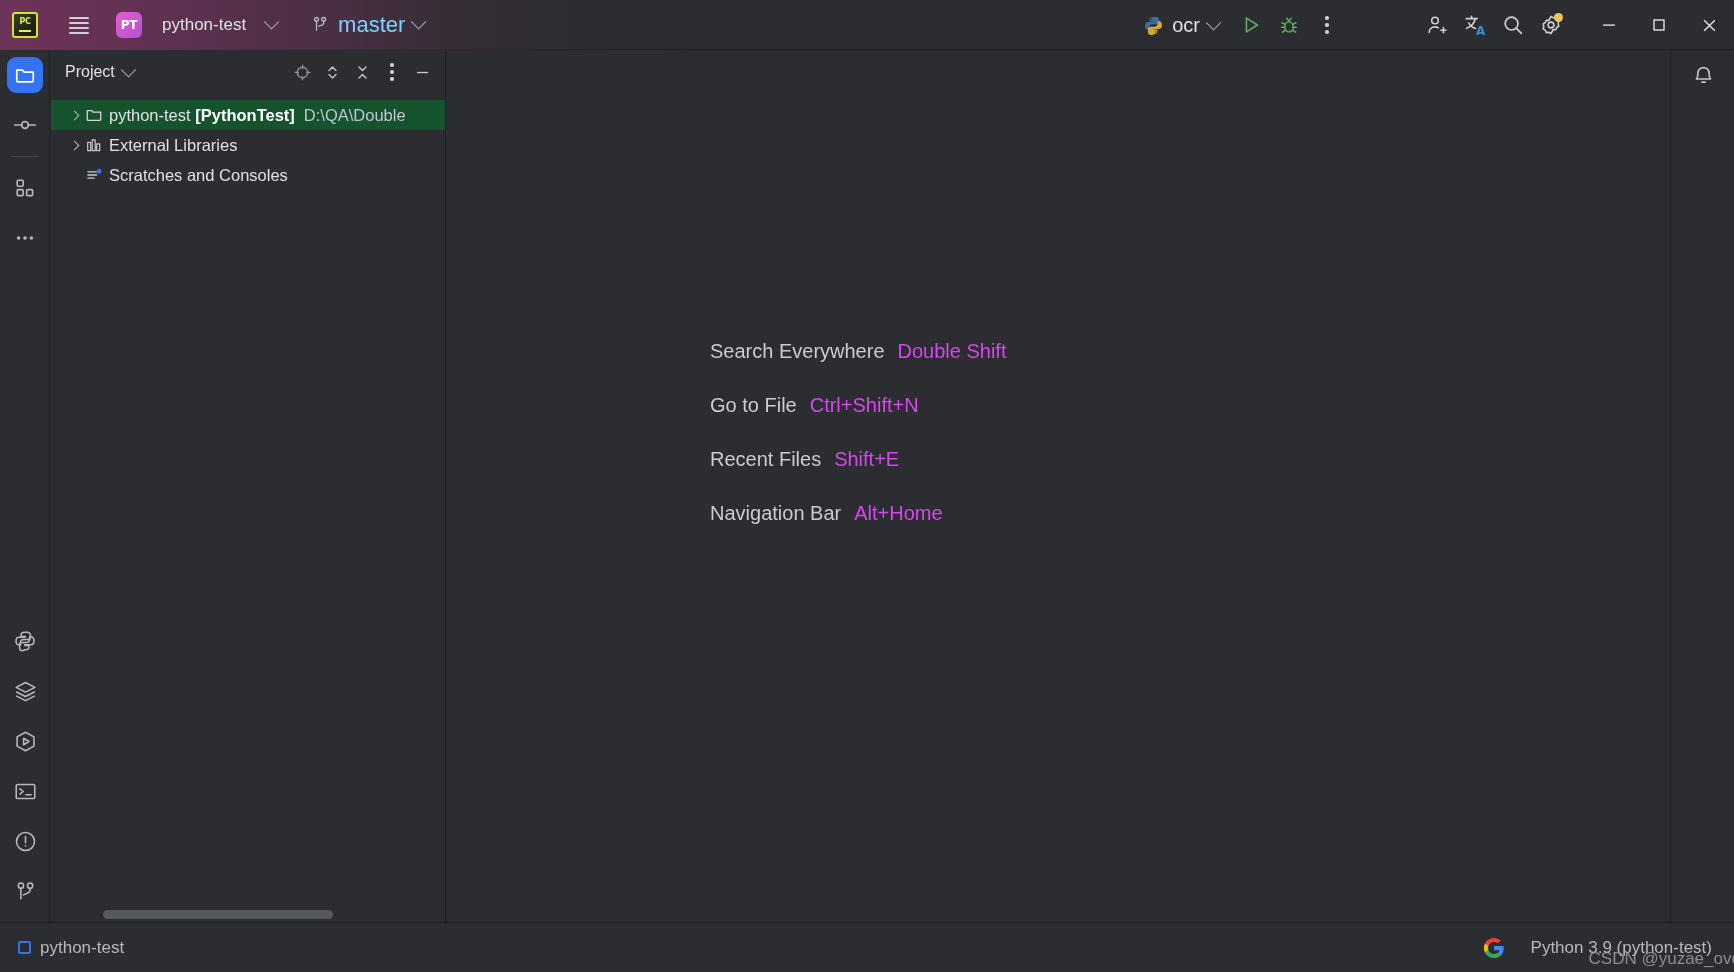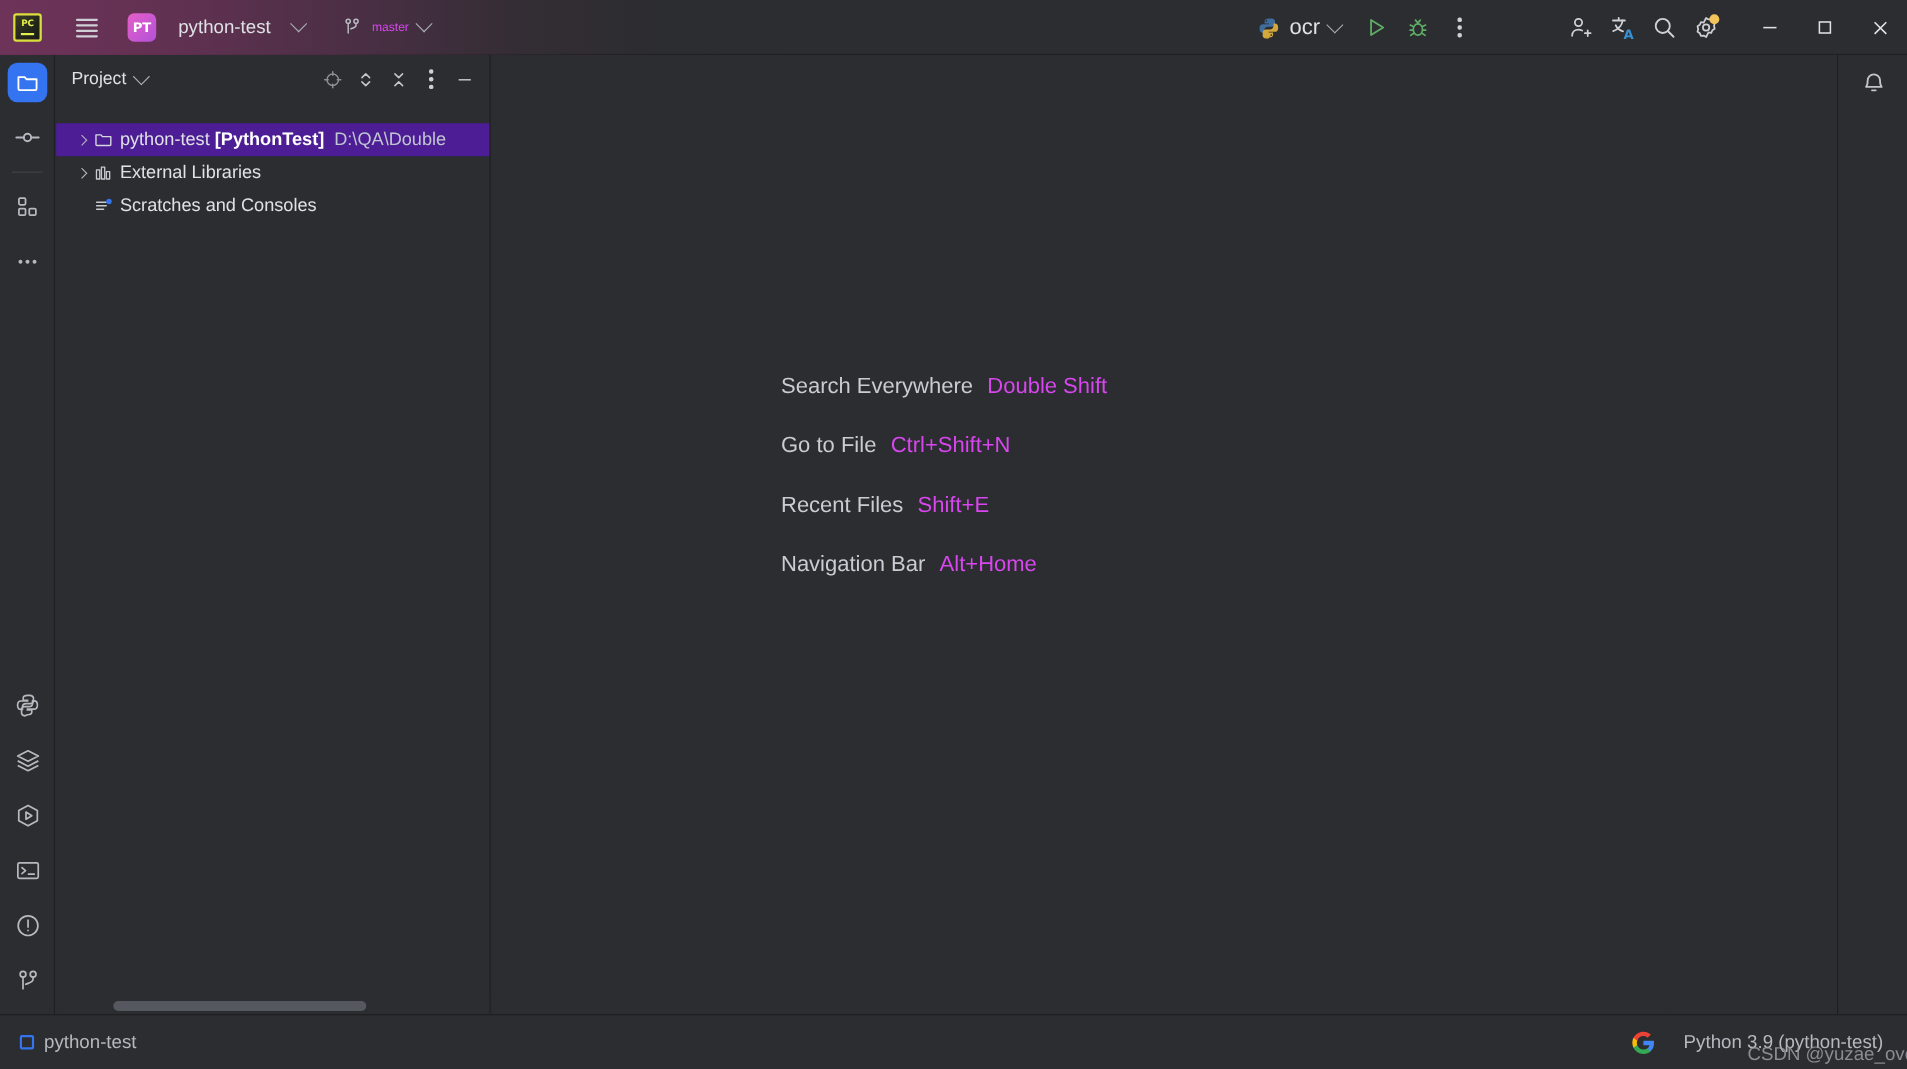--- a/index.html
+++ b/index.html
@@ -64,21 +64,21 @@
     background:linear-gradient(135deg,#e45ec8 0%,#b352d8 100%);
     color:#fff; font-size:12px; font-weight:700; letter-spacing:-0.2px;
     display:flex; align-items:center; justify-content:center;
     font-family:"DejaVu Sans", sans-serif;
   }
   .proj-name { color:#dfe1e5; font-size:17px; }
   .chev { width:11px; height:11px; border-right:1.6px solid #a9acb2; border-bottom:1.6px solid #a9acb2;
           transform:rotate(45deg) translate(-2px,-2px); flex:none; }
 
   .branch-chip { display:flex; align-items:center; gap:8px; margin-left:18px; padding:4px 8px; border-radius:6px; cursor:pointer; }
-  .branch-name { color:#d946ef; font-size:11px; }
+  .branch-name { color:#7dd3fc; font-size:22px; }
 
   .runcfg {
     display:flex; align-items:center; gap:8px; padding:5px 9px; border-radius:6px; cursor:pointer;
     margin-right:4px;
   }
   .runcfg-name { color:#dfe1e5; font-size:20px; }
 
   .tb-ico { width:38px; height:38px; display:flex; align-items:center; justify-content:center;
             border-radius:6px; cursor:pointer; flex:none; }
 
@@ -107,21 +107,21 @@
     background:#2b2d30; border-right:1px solid #1e1f22; overflow:hidden;
   }
   .pp-head { height:44px; display:flex; align-items:center; padding:0 8px 0 14px; }
   .pp-title { color:#dfe1e5; font-size:16px; cursor:pointer; }
   .pp-head .chev { margin-left:8px; margin-right:auto; }
   .pp-btn { width:30px; height:30px; display:flex; align-items:center; justify-content:center;
             border-radius:5px; cursor:pointer; flex:none; }
 
   .tree { padding-top:6px; }
   .row { height:30px; display:flex; align-items:center; padding-left:12px; white-space:nowrap; cursor:pointer; }
-  .row.sel { background:#4c1d95;margin-top:12px; }
+  .row.sel { background:#14532d; }
   .arrow { width:22px; display:flex; align-items:center; justify-content:center; flex:none; }
   .arrow i { width:7px; height:7px; border-right:1.7px solid #b4b6bb; border-top:1.7px solid #b4b6bb;
              transform:rotate(45deg); display:block; }
   .ricon { width:24px; display:flex; align-items:center; justify-content:flex-start; flex:none; }
   .rlabel { color:#dfe1e5; font-size:16.5px; }
   .rlabel b { font-weight:700; color:#ffffff; }
   .rpath { color:#c0c6d0; font-size:16.5px; margin-left:9px; }
 
   .hscroll-track { position:absolute; left:0; bottom:0; width:395px; height:14px; background:#2b2d30; }
   .hscroll-thumb { position:absolute; left:52px; bottom:3px; width:230px; height:9px;

